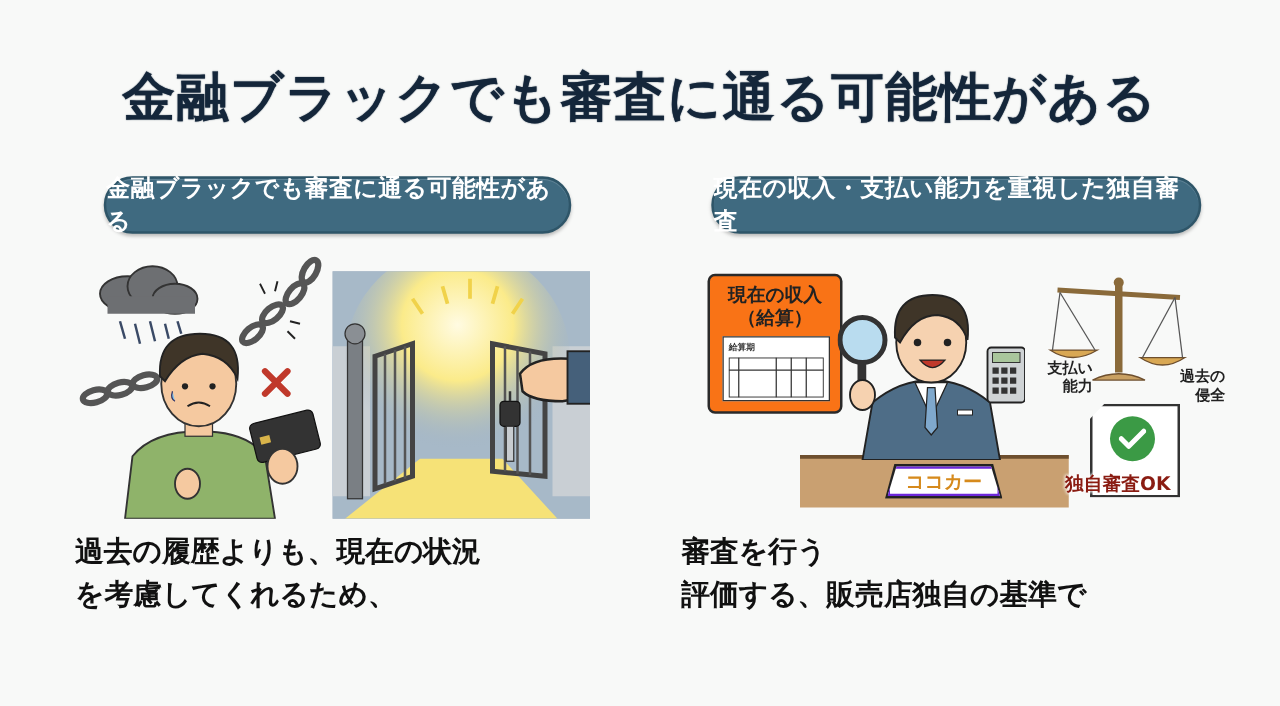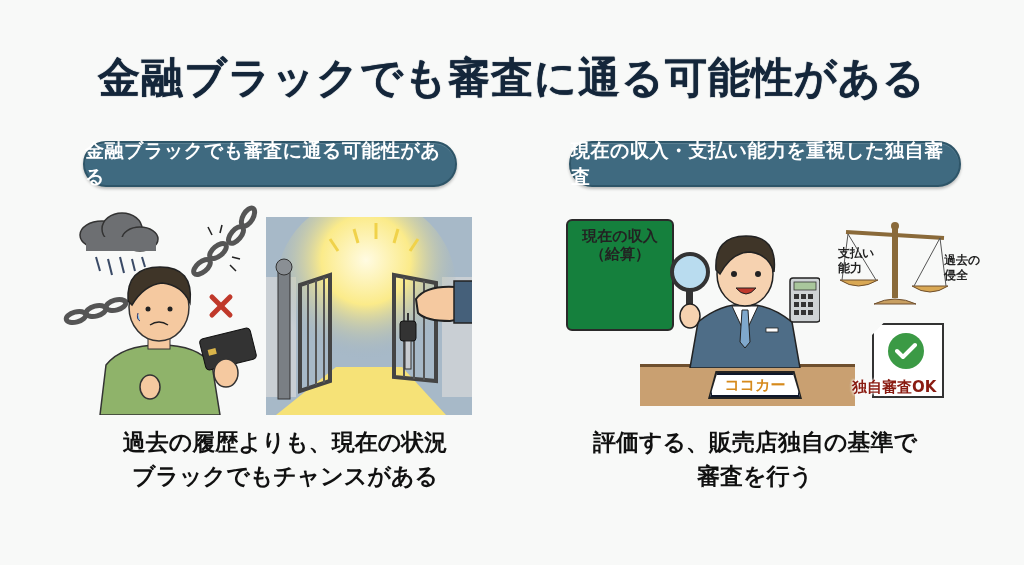--- a/index.html
+++ b/index.html
@@ -24,51 +24,51 @@
     box-shadow: 0 2px 3px rgba(0,0,0,0.25), inset 0 1px 0 rgba(255,255,255,0.15);
     display: flex; align-items: center; justify-content: center;
     font-size: 19px; font-weight: bold; letter-spacing: 0.5px;
   }
   .pill.left { left: 83px; width: 374px; }
   .pill.right { left: 545px; width: 392px; margin-left: 24px; }
 
   .illust { position: absolute; }
   .caption {
     position: absolute; top: 425px;
-    text-align: center; font-size: 23px; font-weight: bold;
+    text-align: left; font-size: 23px; font-weight: bold;
     line-height: 34px; color: #111;
   }
   .caption.left { left: 60px; width: 450px; }
   .caption.right { left: 545px; width: 420px; }
   .caption div { white-space: nowrap; }
 
   
   .gate-scene {
     left: 266px; top: 217px; width: 206px; height: 198px;
     background: #9fb1c1; overflow: hidden;
   }
   
   .income-card {
     position: absolute; left: 566px; top: 219px; width: 108px; height: 112px;
-    background: #15803d; border: 2px solid #2a2a2a; border-radius: 6px;
+    background: #f97316; border: 2px solid #2a2a2a; border-radius: 6px;
   }
   .income-title {
     position: absolute; left: 0; top: 6px; width: 100%;
     text-align: center; font-size: 15px; font-weight: bold; line-height: 18px; color: #222;
   }
   .slip {
     position: absolute; left: 10px; top: 48px; width: 86px; height: 52px;
     background: #fff; border: 1.5px solid #333;
   }
   .slip-label {
     position: absolute; left: 4px; top: 3px; font-size: 7px; font-weight: bold; color: #333;
   }
   .nameplate {
     position: absolute; left: 710px; top: 373px; width: 90px; height: 24px;
-    background: #fff; border: 2px solid #0f172a;
+    background: #fff; border: 2px solid #6d28d9;
     clip-path: polygon(8% 0, 92% 0, 100% 100%, 0 100%);
     display: flex; align-items: center; justify-content: center;
     font-size: 15px; font-weight: bold; color: #d68a1c;
   }
   .nameplate-border {
     position: absolute; left: 708px; top: 371px; width: 94px; height: 28px;
     background: #222; clip-path: polygon(8% 0, 92% 0, 100% 100%, 0 100%);
   }
   .desk {
     position: absolute; left: 640px; top: 364px; width: 215px; height: 42px;
@@ -83,21 +83,21 @@
     position: absolute; left: 888px; top: 333px; width: 36px; height: 36px;
     border-radius: 50%; background: #3b9a45;
     display: flex; align-items: center; justify-content: center;
   }
   .ok-label {
     position: absolute; left: 852px; top: 378px; width: 108px;
     text-align: left; font-size: 15px; font-weight: bold; color: #8a1c12;
     text-shadow: 0 0 3px #fff, 0 0 3px #fff, 0 0 3px #fff;
   }
   .scale-label {
-    position: absolute; font-size: 12px; font-weight: bold; color: #222; line-height: 15px; text-align: left;
+    position: absolute; font-size: 12px; font-weight: bold; color: #222; line-height: 15px; text-align: right; margin-top: 41px;
   }
 </style>
 </head>
 <body>
 
 <h1 class="main-title">金融ブラックでも審査に通る可能性がある</h1>
 
 <div class="pill left">
   <span>金融ブラックでも審査に通る可能性がある</span>
 </div>
@@ -202,31 +202,44 @@
       <rect x="188" y="64" width="20" height="42" fill="#45607a" stroke="#222" stroke-width="1.5"></rect>
       <rect x="134" y="104" width="16" height="20" rx="3" fill="#333" stroke="#111"></rect>
       <rect x="139" y="124" width="6" height="28" fill="#c8ccd0" stroke="#333"></rect>
       <line x1="142" y1="96" x2="142" y2="104" stroke="#333" stroke-width="2"></line>
     </g>
   </svg>
 </div>
 
 <div class="caption left">
   <div>過去の履歴よりも、現在の状況</div>
-  <div>ブラックでもチャンスがある</div>
+  <div>を考慮してくれるため、</div>
 </div>
 
 <div class="pill right">
   <span>現在の収入・支払い能力を重視した独自審査</span>
 </div>
 
 <div class="income-card">
   <div class="income-title">
     <div>現在の収入</div>
     <div>（給算）</div>
+  </div>
+  <div class="slip">
+    <span class="slip-label">給算期</span>
+    <svg style="position:absolute;left:4px;top:16px" width="76" height="32" viewBox="0 0 76 32">
+      <rect x="0" y="0" width="76" height="32" fill="none" stroke="#333" stroke-width="1.5"></rect>
+      <line x1="0" y1="10" x2="76" y2="10" stroke="#333" stroke-width="1"></line>
+      <g stroke="#333" stroke-width="1">
+        <line x1="8" y1="0" x2="8" y2="32"></line>
+          <line x1="38" y1="0" x2="38" y2="32"></line>
+        <line x1="50" y1="0" x2="50" y2="32"></line>
+          <line x1="62" y1="0" x2="62" y2="32"></line>
+      </g>
+    </svg>
   </div>
 </div>
 
 <div class="desk"></div>
 
 <svg class="illust" style="left:670px;top:222px" width="150" height="146" viewBox="0 0 150 146">
   <path d="M20 146 L28 100 Q50 82 75 82 Q100 82 122 100 L130 146 Z" fill="#4e6d87" stroke="#222" stroke-width="1.5"></path>
   <path d="M62 84 L75 112 L88 84 Z" fill="#fff" stroke="#222" stroke-width="1"></path>
   <path d="M72 88 L78 88 L80 120 L75 126 L70 120 Z" fill="#7fa8cc" stroke="#222" stroke-width="1"></path>
   <rect x="96" y="106" width="12" height="4" fill="#fff" stroke="#222" stroke-width="0.8"></rect>
@@ -287,15 +300,15 @@
 
 <div class="ok-card"></div>
 <div class="ok-check">
   <svg width="22" height="18" viewBox="0 0 22 18">
       <path d="M2 9 L8 15 L20 3" fill="none" stroke="#fff" stroke-width="4" stroke-linecap="round" stroke-linejoin="round"></path>
     </svg>
 </div>
 <div class="ok-label">独自審査OK</div>
 
 <div class="caption right">
+  <div>審査を行う</div>
   <div>評価する、販売店独自の基準で</div>
-  <div>審査を行う</div>
 </div>
 
 </body></html>

